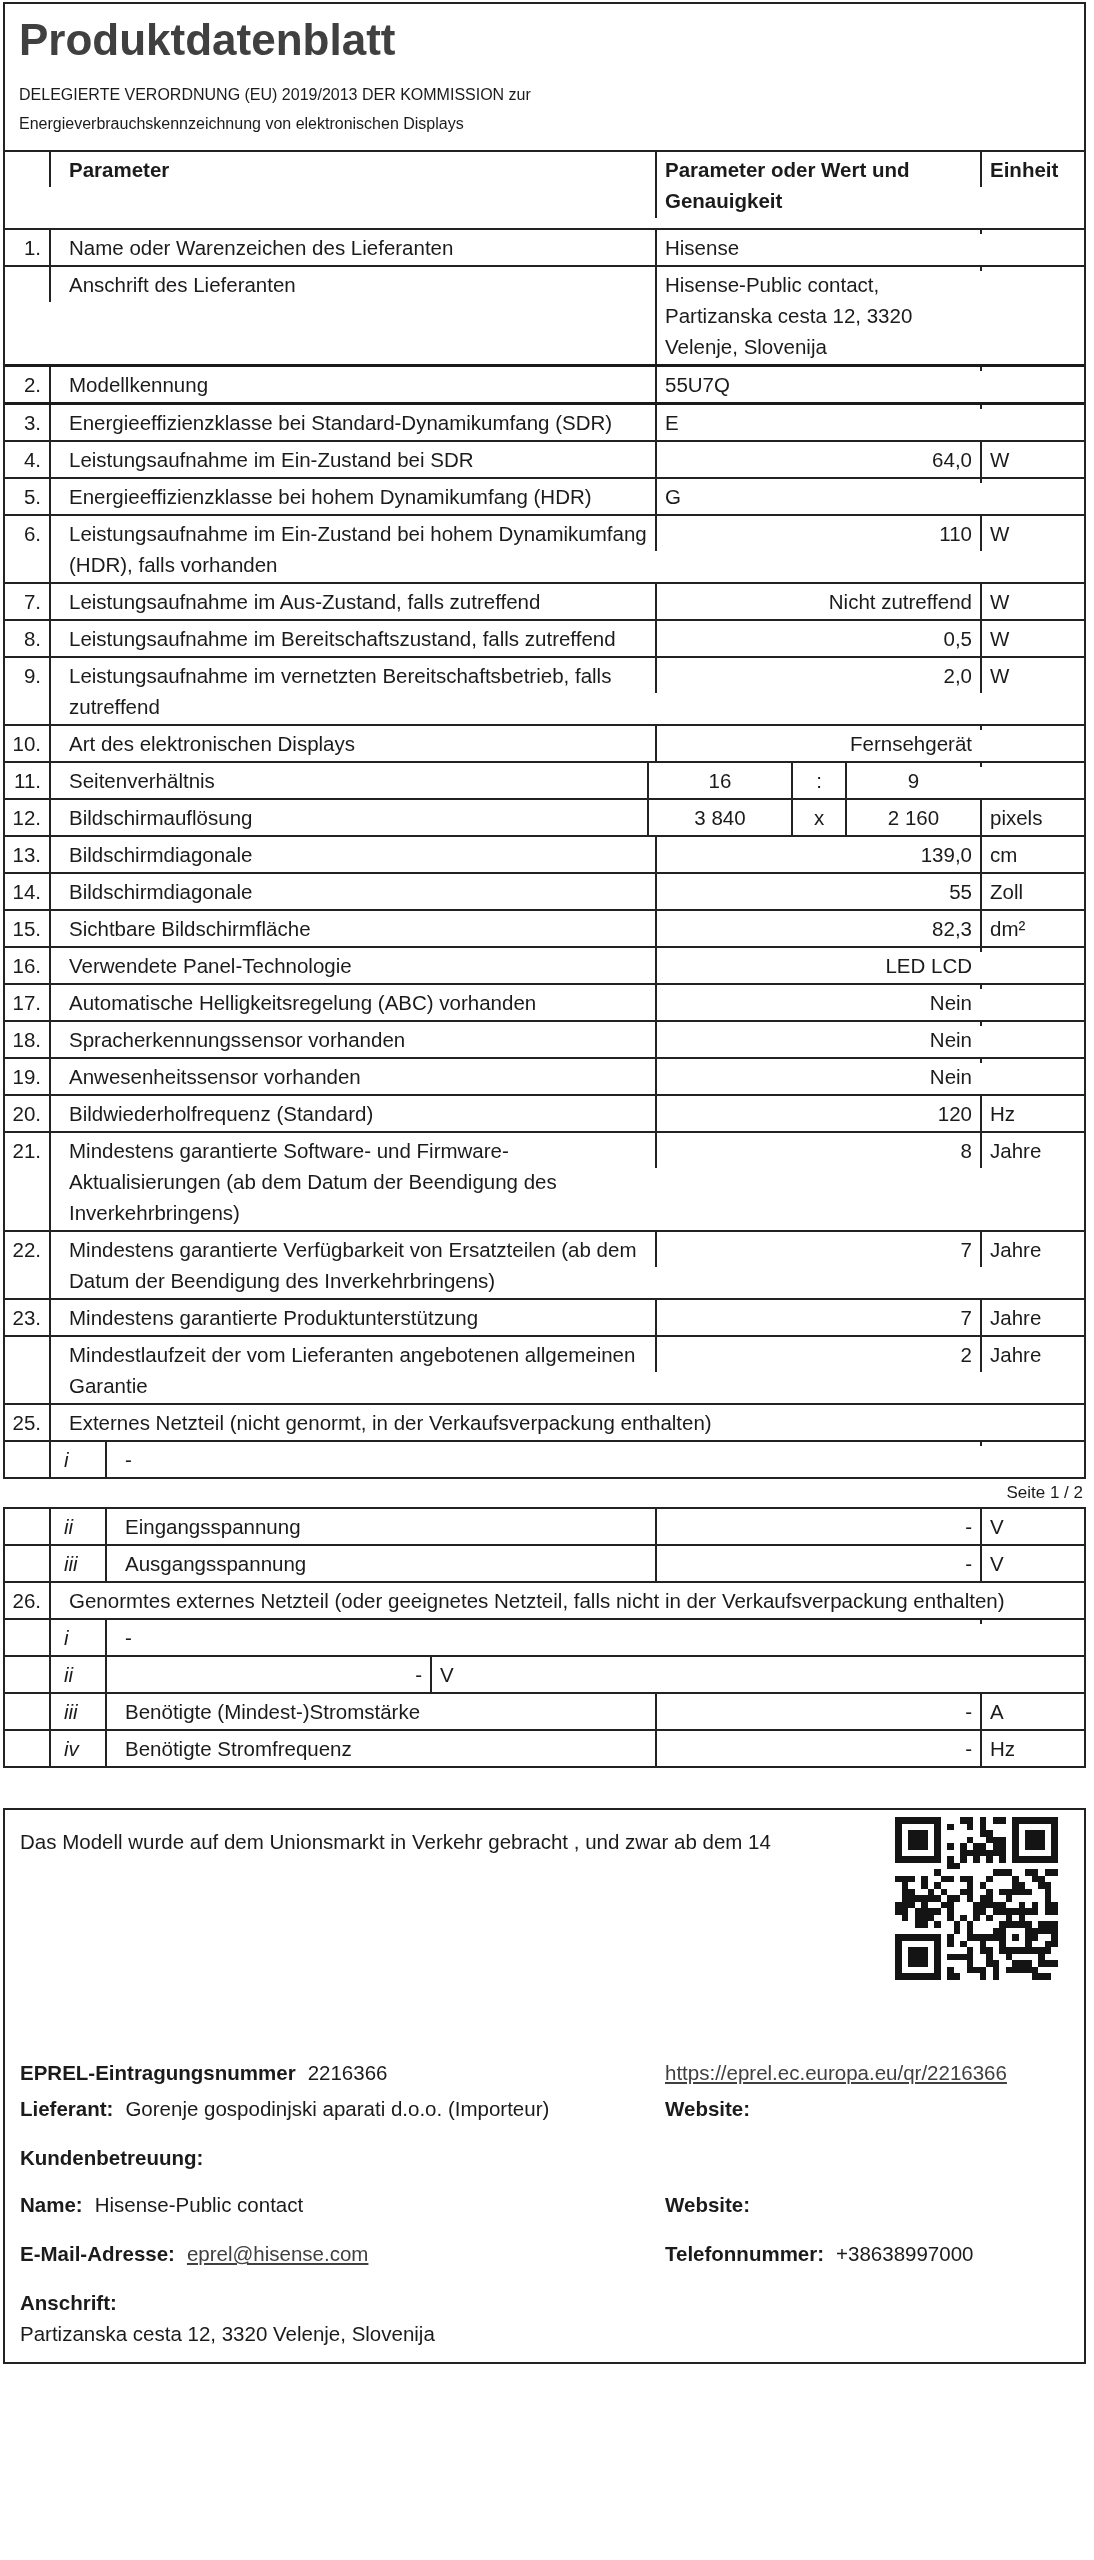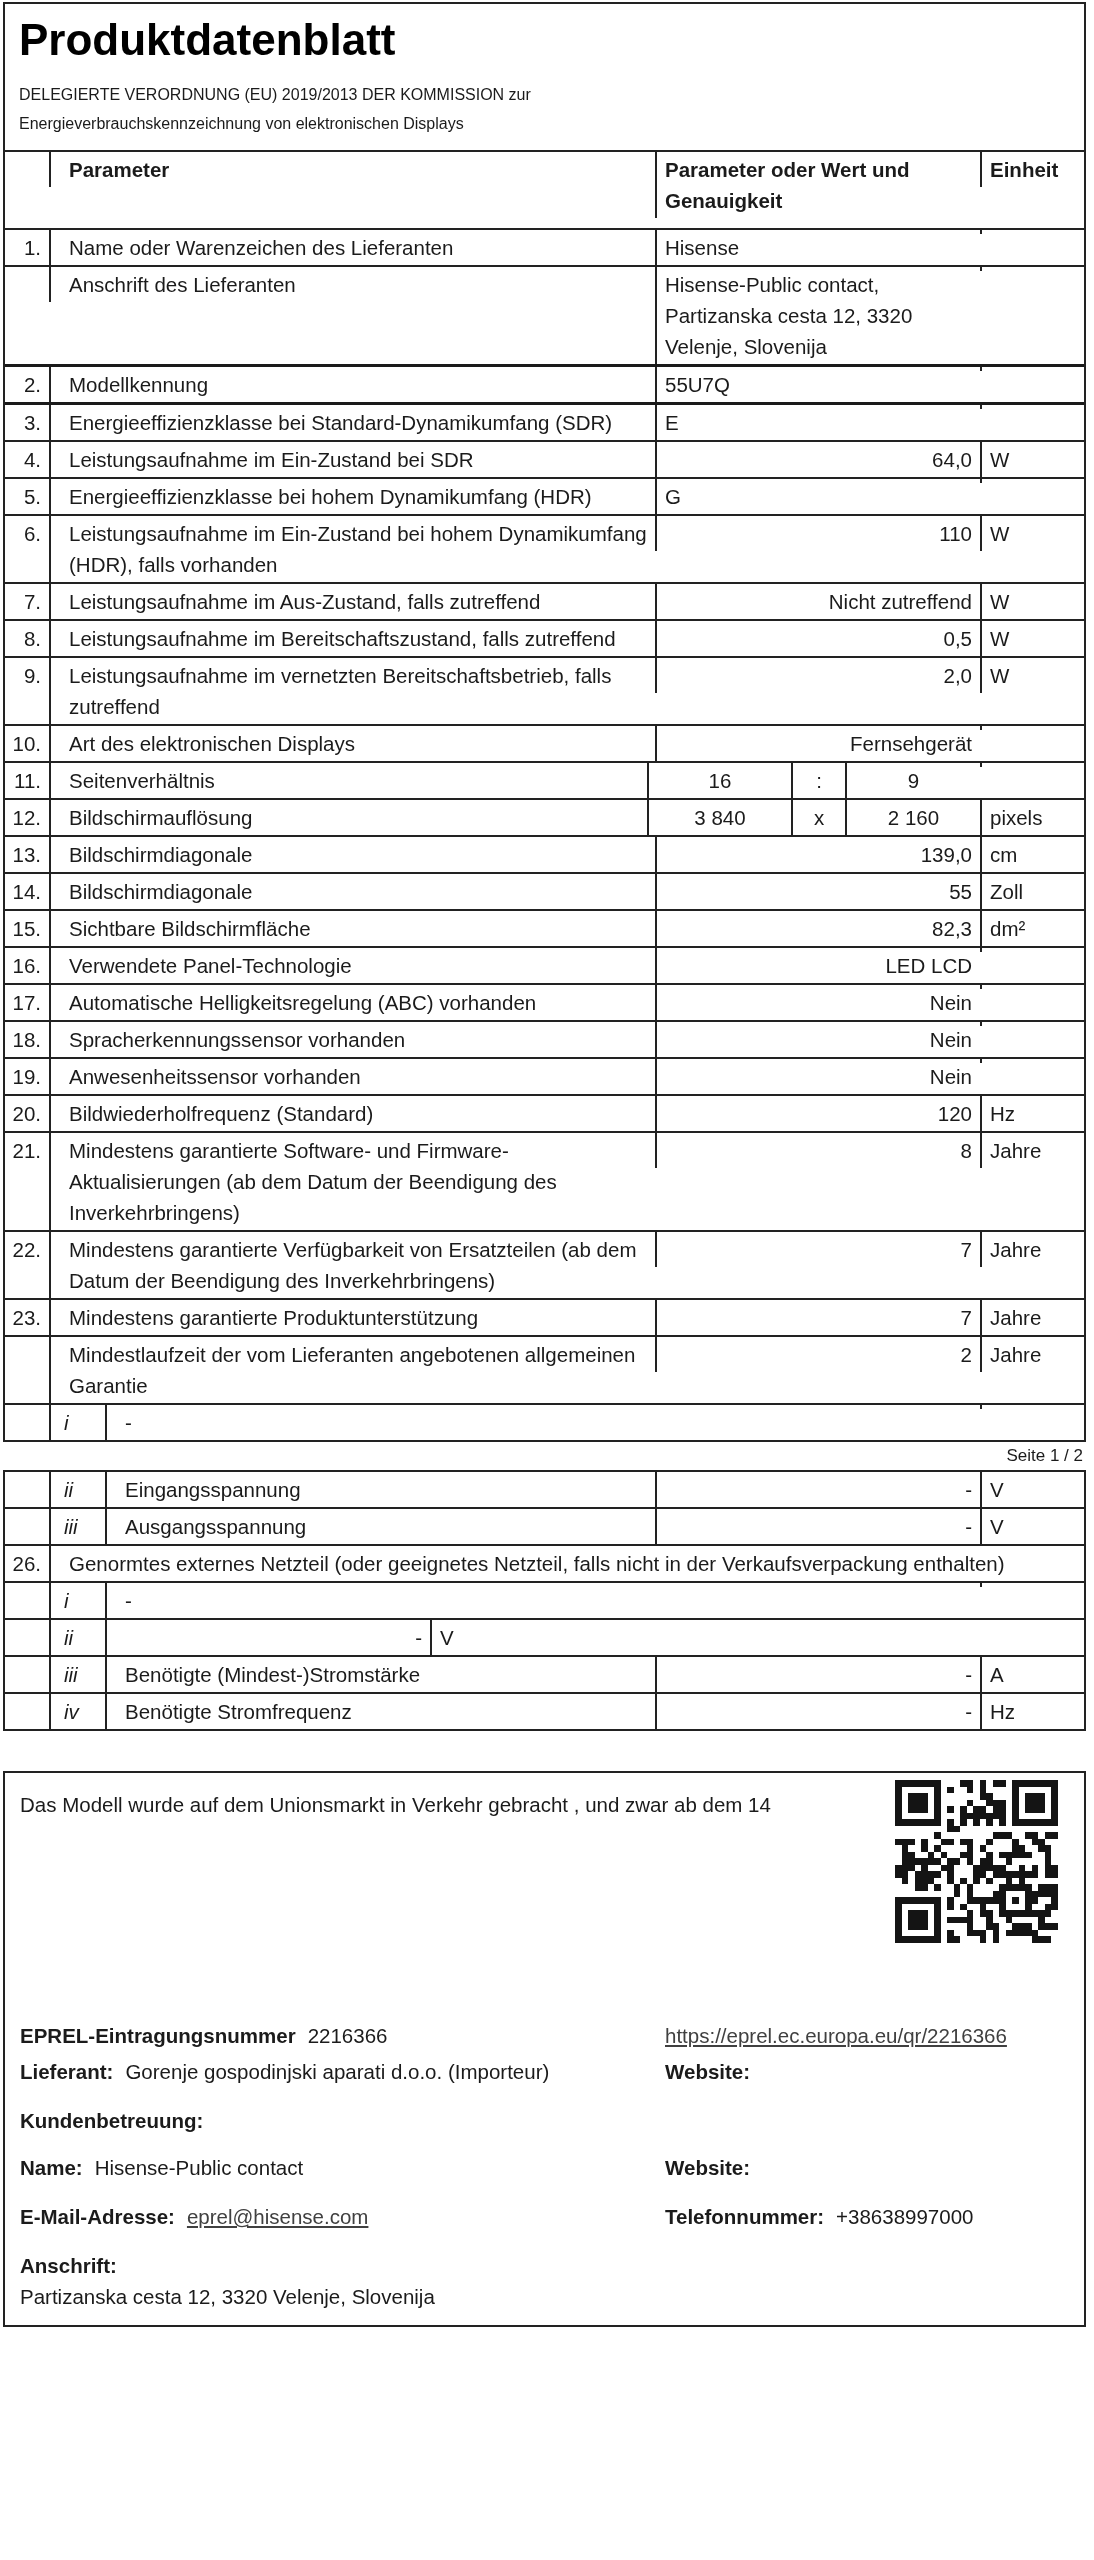--- a/index.html
+++ b/index.html
@@ -2,21 +2,21 @@
 <html><head>
 <meta charset="utf-8">
 <style>
   html,body{margin:0;padding:0;background:#fff;}
   body{font-family:"Liberation Sans","DejaVu Sans",sans-serif;color:#1b1b1b;font-size:20.5px;}
   .wrap{width:1094px;box-sizing:border-box;padding:2px 8px 0 3px;}
 
   
   .sheet{border:2px solid #222;}
   .titleblock{padding:8px 14px 12px 14px;}
-  .doc-title{font-size:44px;font-weight:bold;color:#000000;line-height:1.18;margin:2px 0 14px 0;}
+  .doc-title{font-size:44px;font-weight:bold;color:#404040;line-height:1.18;margin:2px 0 14px 0;}
   .doc-sub{font-size:16px;line-height:29px;}
 
   .dtable{border-top:2px solid #222;}
   .dtable2{border:2px solid #222;}
   .trow{display:flex;align-items:flex-start;border-top:2px solid #222;min-height:35px;}
   .trow:first-child{border-top:none;}
   .trow.thick{border-top:3.5px solid #1a1a1a;}
   .trow.thead{min-height:76px;font-weight:bold;}
   .c{box-sizing:border-box;padding:2px 8px;line-height:31px;border-left:2px solid #222;overflow:hidden;}
   .c:first-child{border-left:none;}
@@ -219,20 +219,24 @@
           <div class="c num">23.</div>
           <div class="c label">Mindestens garantierte Produktunterstützung</div>
           <div class="c value right">7</div>
           <div class="c unit">Jahre</div>
         </div>
         <div class="trow">
           <div class="c num"></div>
           <div class="c label">Mindestlaufzeit der vom Lieferanten angebotenen allgemeinen Garantie</div>
           <div class="c value right">2</div>
           <div class="c unit">Jahre</div>
+        </div>
+        <div class="trow">
+          <div class="c num">25.</div>
+          <div class="c label">Externes Netzteil (nicht genormt, in der Verkaufsverpackung enthalten)</div>
         </div>
         <div class="trow">
           <div class="c num"></div>
           <div class="c roman">i</div>
           <div class="c label">-</div>
           <div class="c unit"></div>
         </div>
       </div>
   </div>
 

